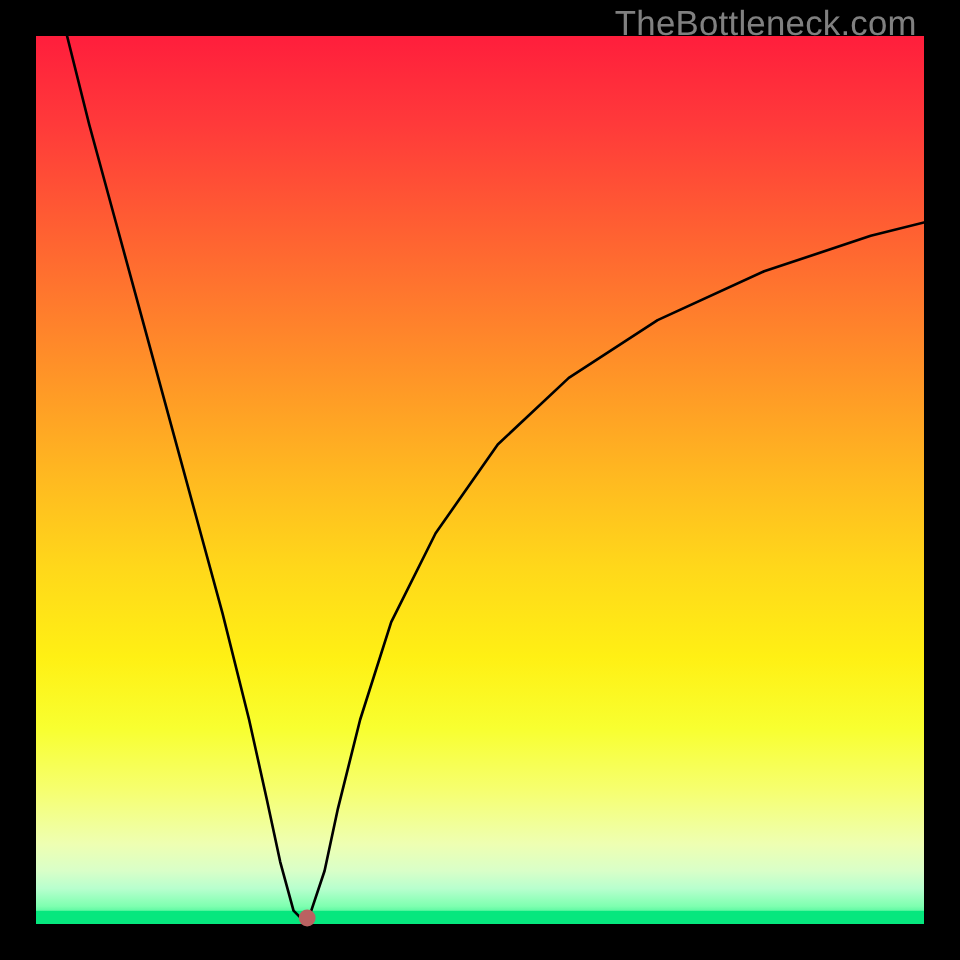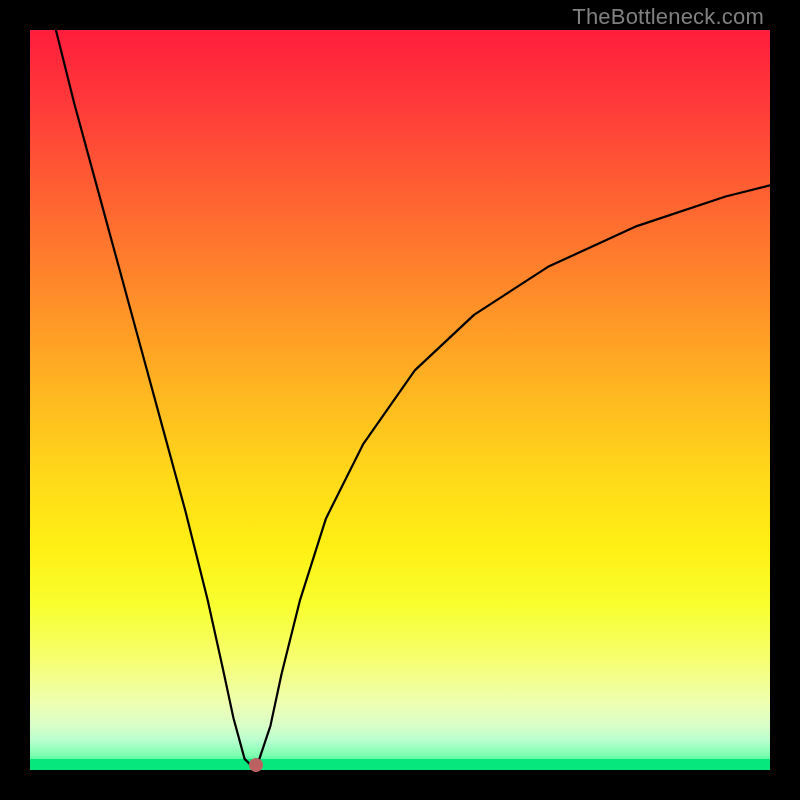--- a/index.html
+++ b/index.html
@@ -52,21 +52,21 @@
     right: 0;
     bottom: 0;
     height: 11px;
     background: #06e77e;
   }
   .watermark {
     position: absolute;
     right: 6px;
     top: -26px;
     color: #808080;
-    font-size: 22px;
+    font-size: 29px;
     font-weight: 500;
     letter-spacing: 0.2px;
   }
   svg.curve {
     position: absolute;
     inset: 0;
   }
   .marker {
     position: absolute;
     width: 14px;

